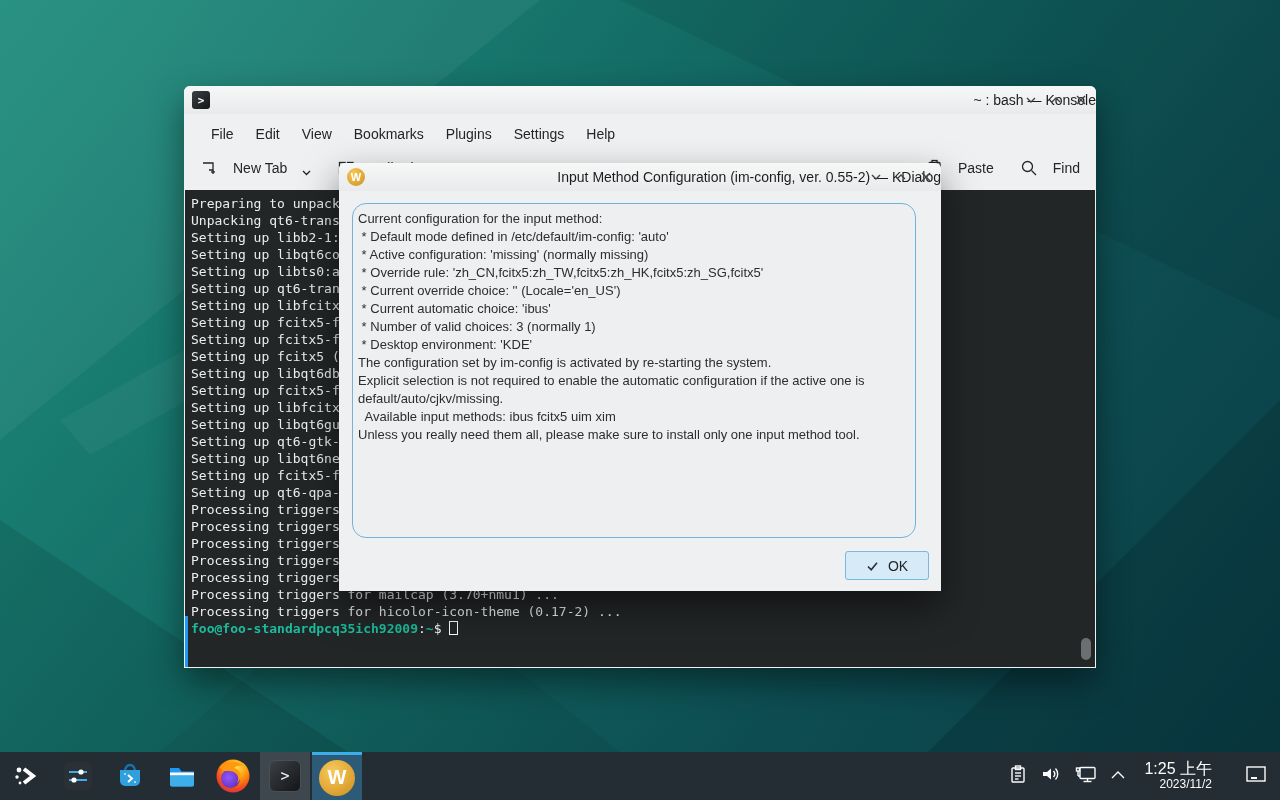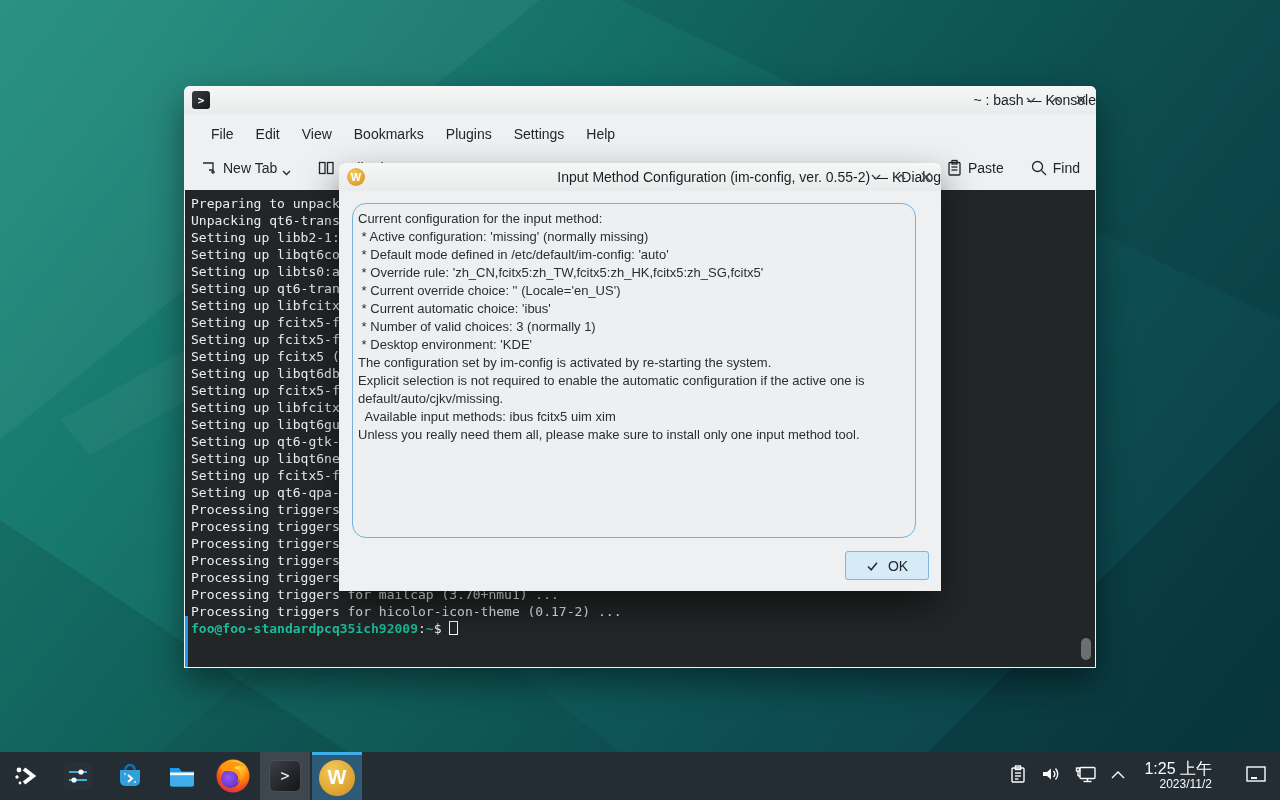--- a/index.html
+++ b/index.html
@@ -18,21 +18,21 @@
   .win-btn svg { stroke:#41464b; stroke-width:1.4; fill:none; }
 
   
   .konsole { left:184px; top:86px; width:912px; height:582px; box-shadow:0 14px 34px rgba(0,0,0,.45); z-index:1; }
   .mini-konsole-icon { width:18px; height:18px; border-radius:3px; background:linear-gradient(135deg,#3b4046,#141618);
       color:#fbfbfb; font-family:"DejaVu Sans Mono",monospace; font-size:11px; font-weight:bold;
       display:flex; align-items:center; justify-content:center; z-index:2; }
   .menubar { height:32px; display:flex; align-items:flex-end; padding-left:16px; }
   .menu-item { padding:4px 11px; font-size:14px; color:#232629; white-space:pre; }
   .toolbar { height:44px; display:flex; align-items:center; padding:0 16px; gap:26px; }
-  .tb-btn { display:flex; align-items:center; gap:5px; font-size:14px; color:#232629; }
+  .tb-btn { display:flex; align-items:center; gap:15px; font-size:14px; color:#232629; }
   .tb-btn svg { stroke:#232629; fill:none; stroke-width:1.3; }
   .tb-spacer { flex:1; }
   .terminal { position:absolute; left:1px; right:1px; top:104px; bottom:1px; background:#232627;
               font-family:"DejaVu Sans Mono",monospace; font-size:13px; line-height:17px; color:#ecedee;
               padding:5px 0 0 6px; overflow:hidden; }
   .term-line { white-space:pre; }
   .prompt-user { color:#1abc9c; font-weight:bold; }
   .prompt-path { color:#18b5a4; font-weight:bold; }
   .prompt-plain { color:#fcfcfc; }
   .cursor { display:inline-block; width:9px; height:14px; border:1px solid #fcfcfc; margin-left:8px; vertical-align:-2px; }
@@ -205,22 +205,22 @@
       <span class="win-btn">
           <svg width="12" height="12">
             <line x1="2" y1="2" x2="10" y2="10"></line>
             <line x1="10" y1="2" x2="2" y2="10"></line>
           </svg>
         </span>
     </span>
   </div>
   <div class="dialog-textbox">
       <div class="msg-line">Current configuration for the input method:</div>
+      <div class="msg-line"> * Default mode defined in /etc/default/im-config: 'auto'</div>
       <div class="msg-line"> * Active configuration: 'missing' (normally missing)</div>
-      <div class="msg-line"> * Default mode defined in /etc/default/im-config: 'auto'</div>
       <div class="msg-line"> * Override rule: 'zh_CN,fcitx5:zh_TW,fcitx5:zh_HK,fcitx5:zh_SG,fcitx5'</div>
       <div class="msg-line"> * Current override choice: '' (Locale='en_US')</div>
       <div class="msg-line"> * Current automatic choice: 'ibus'</div>
       <div class="msg-line"> * Number of valid choices: 3 (normally 1)</div>
       <div class="msg-line"> * Desktop environment: 'KDE'</div>
       <div class="msg-line">The configuration set by im-config is activated by re-starting the system.</div>
       <div class="msg-line">Explicit selection is not required to enable the automatic configuration if the active one is</div>
       <div class="msg-line">default/auto/cjkv/missing.</div>
       <div class="msg-line">  Available input methods: ibus fcitx5 uim xim</div>
       <div class="msg-line">Unless you really need them all, please make sure to install only one input method tool.</div>

